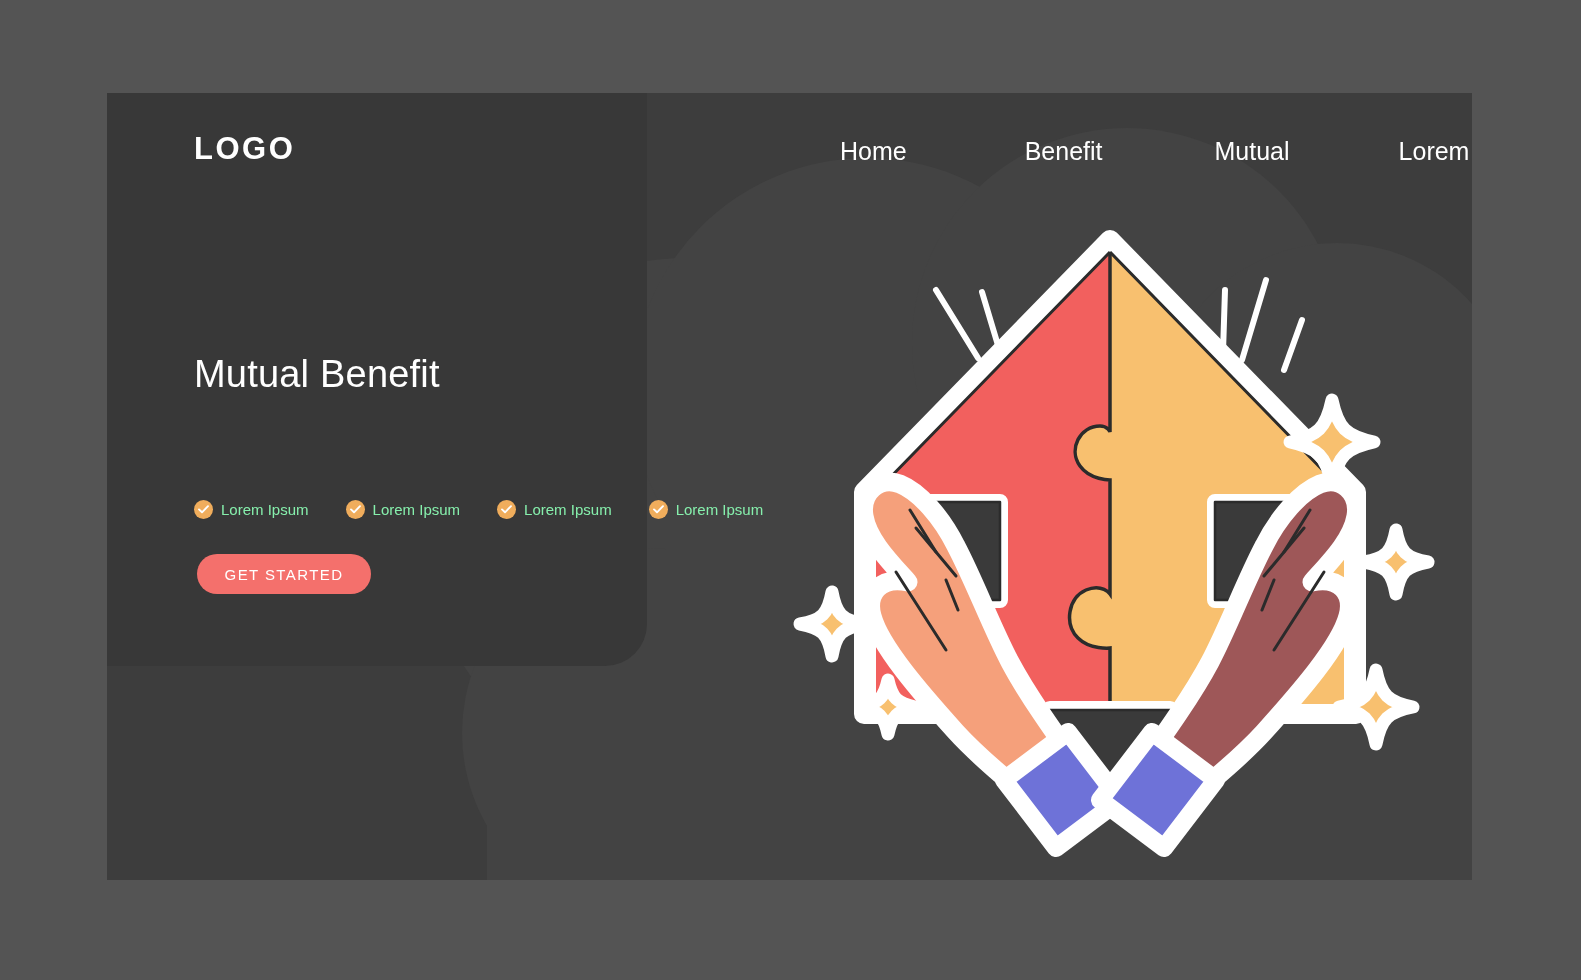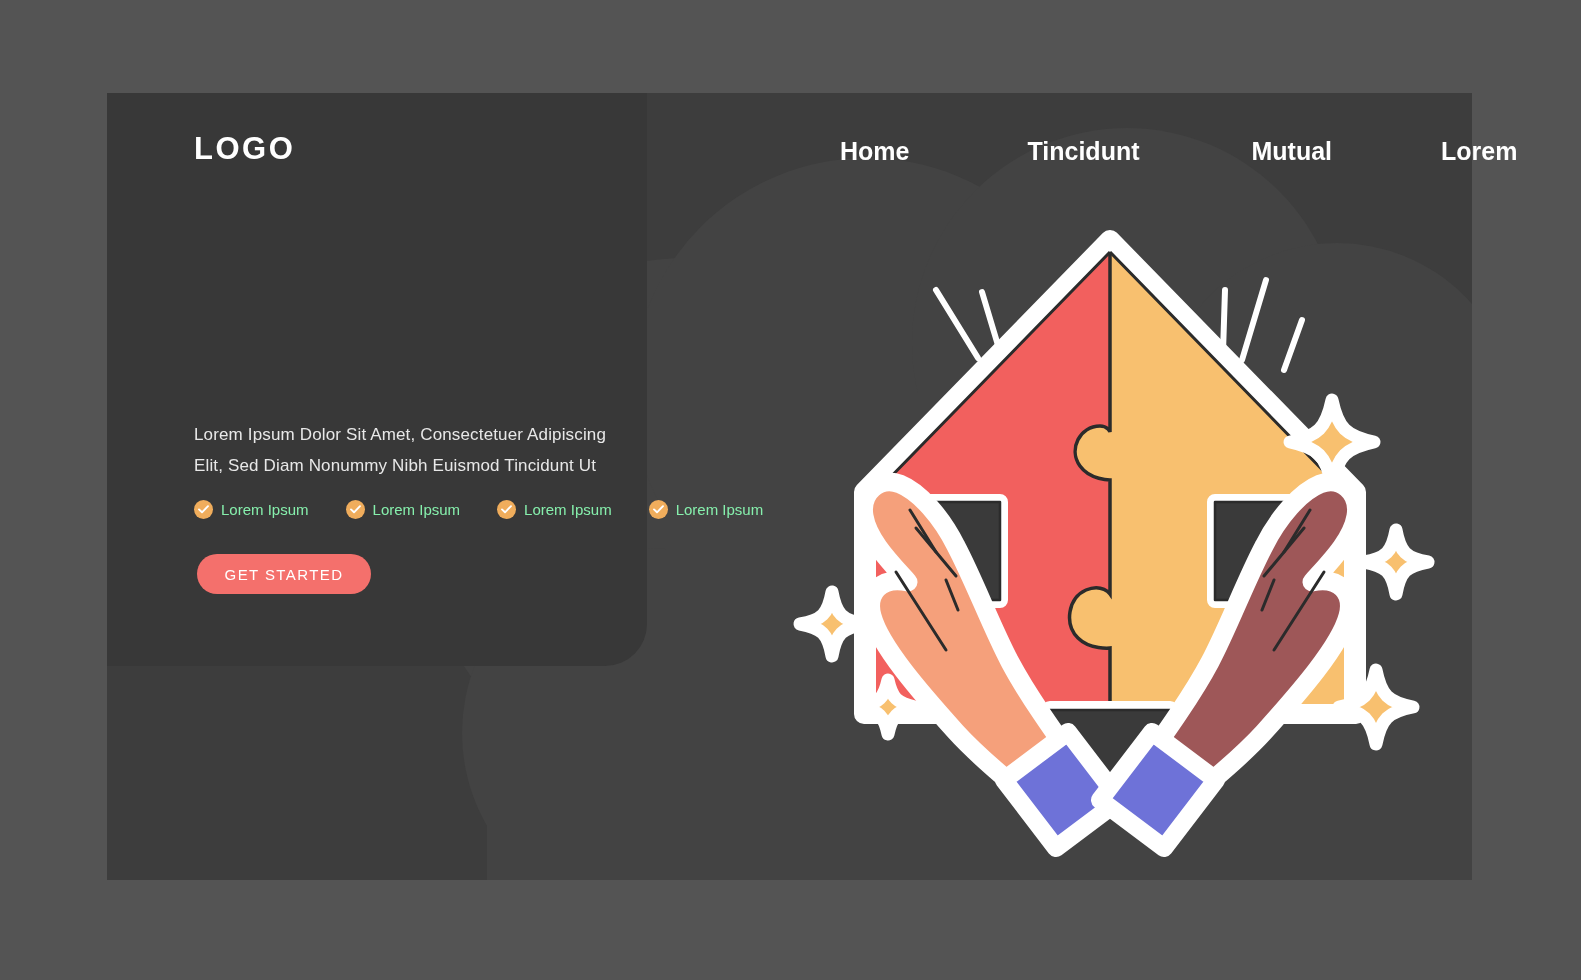--- a/index.html
+++ b/index.html
@@ -48,21 +48,20 @@
     left:840px; top:136px;
     display:flex;
     align-items:center;
   }
   .nav-item {
     color:#ffffff;
     font-size:25px;
     line-height:1.2;
     cursor:pointer;
     white-space:nowrap;
-    font-weight:bold;
   }
   .nav-sp1 { width:118px; }
   .nav-sp2 { width:112px; }
   .nav-sp3 { width:109px; }
 
   
   .headline {
     position:absolute;
     left:194px; top:354px;
     font-size:38px;
@@ -152,28 +151,28 @@
 
     <div class="dark-block"></div>
 
   </div>
 
   <div class="logo">LOGO</div>
 
   <nav class="nav">
     <a class="nav-item">Home</a>
     <span class="nav-sp1"></span>
-    <a class="nav-item">Tincidunt</a>
+    <a class="nav-item">Benefit</a>
     <span class="nav-sp2"></span>
     <a class="nav-item">Mutual</a>
     <span class="nav-sp3"></span>
     <a class="nav-item">Lorem</a>
   </nav>
 
-  <p class="subcopy">Lorem Ipsum Dolor Sit Amet, Consectetuer Adipiscing Elit, Sed Diam Nonummy Nibh Euismod Tincidunt Ut</p>
+  <h1 class="headline">Mutual Benefit</h1>
 
   <div class="features">
     <div class="feature">
       <span class="check">
         <svg width="11" height="9" viewBox="0 0 11 9" aria-hidden="true">
             <path d="M1 4.4 L4 7.3 L10 1.2" fill="none" stroke="#ffffff" stroke-width="1.9" stroke-linecap="round" stroke-linejoin="round"></path>
           </svg>
       </span>
       <span class="feature-label">Lorem Ipsum</span>
     </div>

